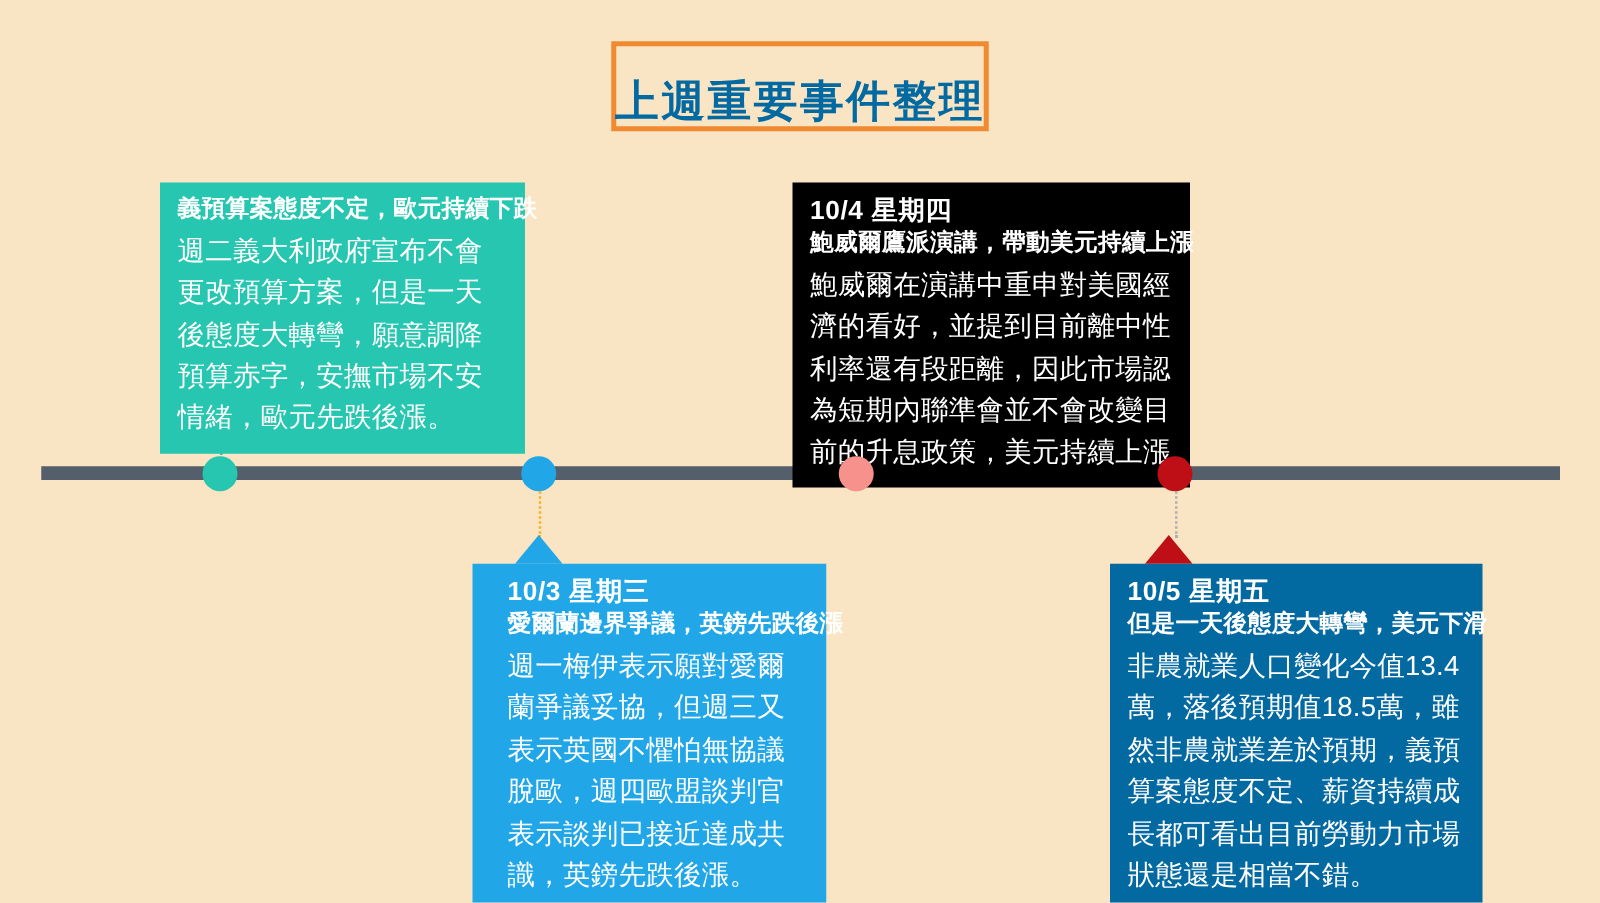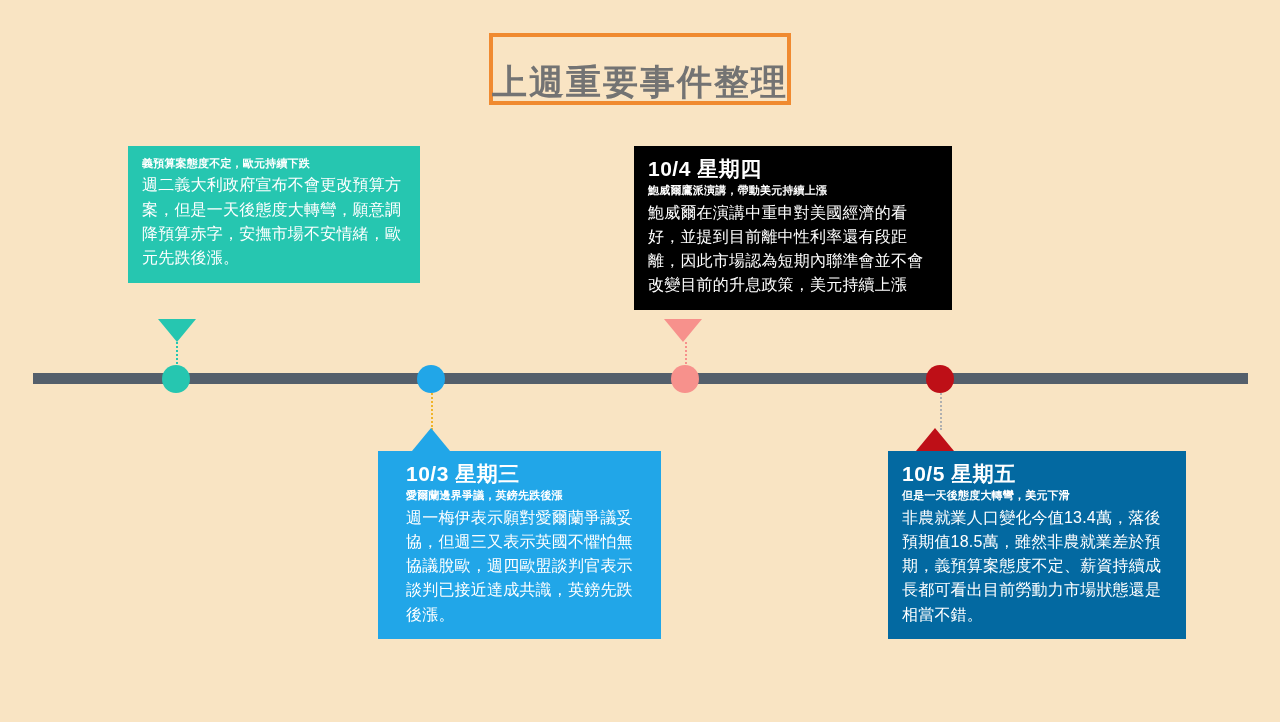--- a/index.html
+++ b/index.html
@@ -80,29 +80,29 @@
     z-index: 4;
   }
   .card .date {
     font-size: 21px;
     font-weight: bold;
     line-height: 1.25;
     margin: 0 0 1px 0;
     letter-spacing: 0.5px;
   }
   .card .headline {
-    font-size: 11px;
+    font-size: 19px;
     font-weight: bold;
     line-height: 1.3;
     margin: 0 0 3px 0;
     letter-spacing: 0.2px;
     white-space: nowrap;
   }
   .card .body {
-    font-size: 16px;
+    font-size: 22px;
     line-height: 1.52;
     margin: 0;
     letter-spacing: 0.2px;
   }
 
   
   .tail {
     position: absolute;
     width: 0;
     height: 0;
@@ -139,21 +139,21 @@
   #conn-2 { left: 431px; top: 390px; height: 40px; }
   #conn-3 { left: 685px; top: 342px; height: 26px; }
   #conn-4 { left: 940px; top: 390px; height: 40px; }
 </style>
 </head>
 <body style="background: rgb(249, 228, 195);">
 
 <div id="stage">
 
   <div class="title-box" style="border-color: rgb(240, 138, 48);">
-    <div class="title-text" style="color: #737373; margin-top: 24px;">上週重要事件整理</div>
+    <div class="title-text" style="color: #0369a1; margin-top: 24px;">上週重要事件整理</div>
   </div>
 
   <div class="axis-line" style="background: rgb(85, 95, 107);"></div>
 
   <div class="connector" id="conn-1" style="border-left-color: rgb(38, 198, 176);"></div>
   <div class="connector" id="conn-2" style="border-left-color: rgb(240, 180, 41);"></div>
   <div class="connector" id="conn-3" style="border-left-color: rgb(247, 145, 140);"></div>
   <div class="connector" id="conn-4" style="border-left-color: rgb(176, 176, 176);"></div>
 
   <div class="tail tail-down" id="tail-1" style="border-top-color: rgb(38, 198, 176);"></div>

